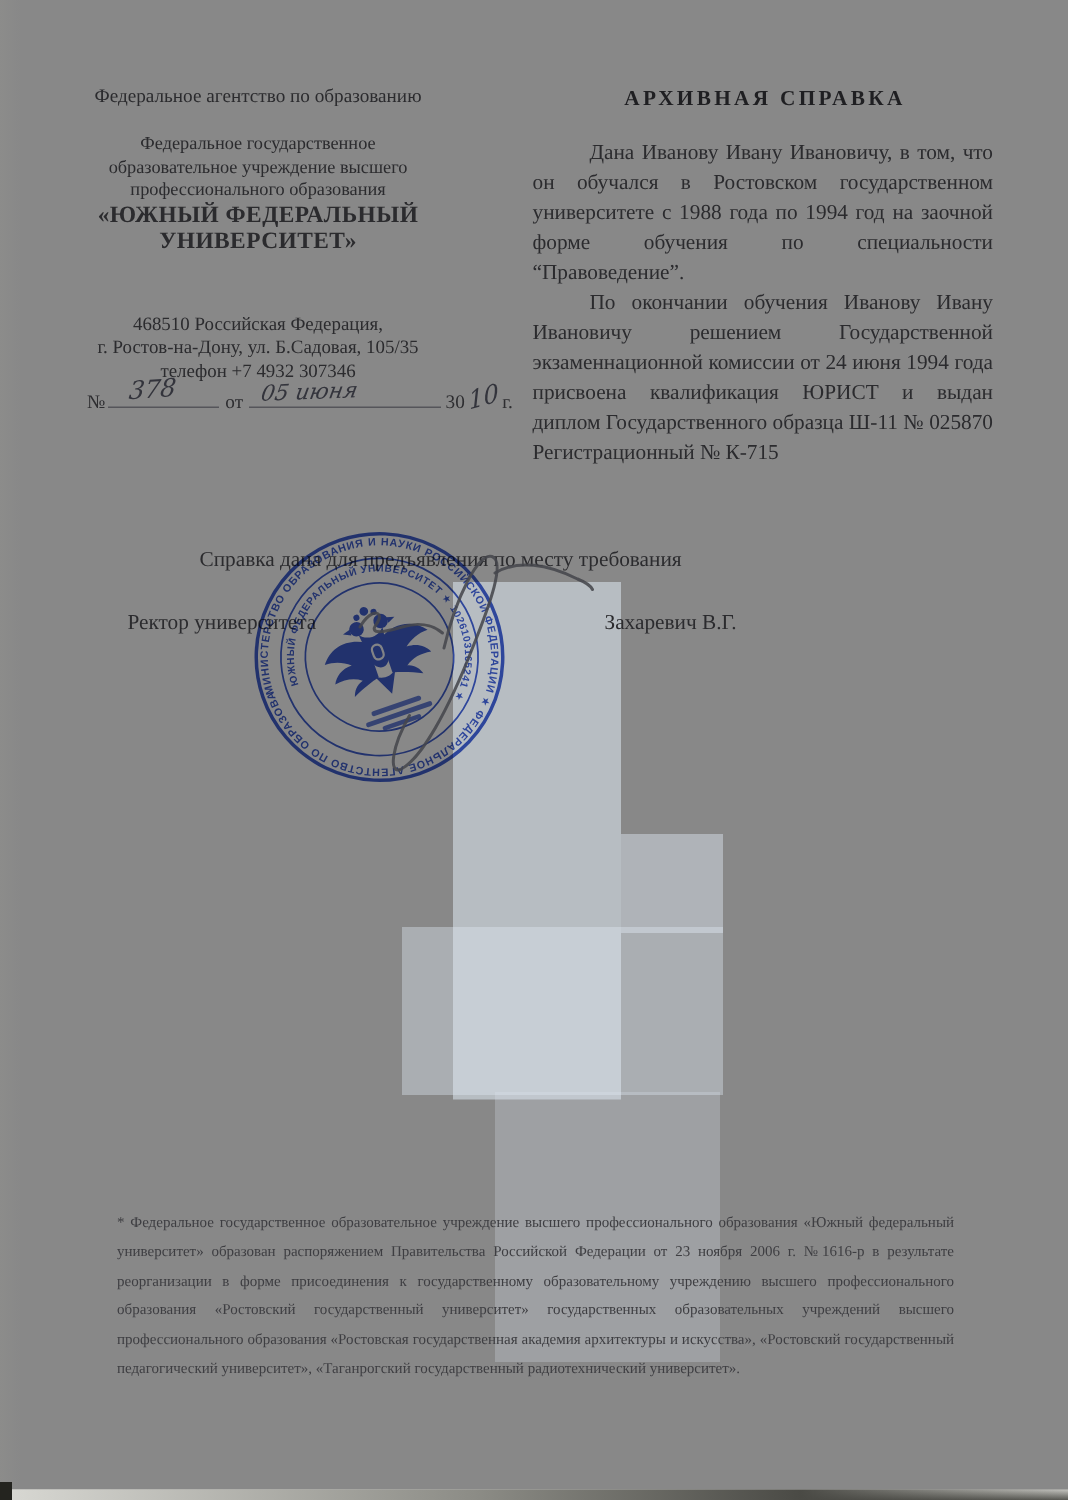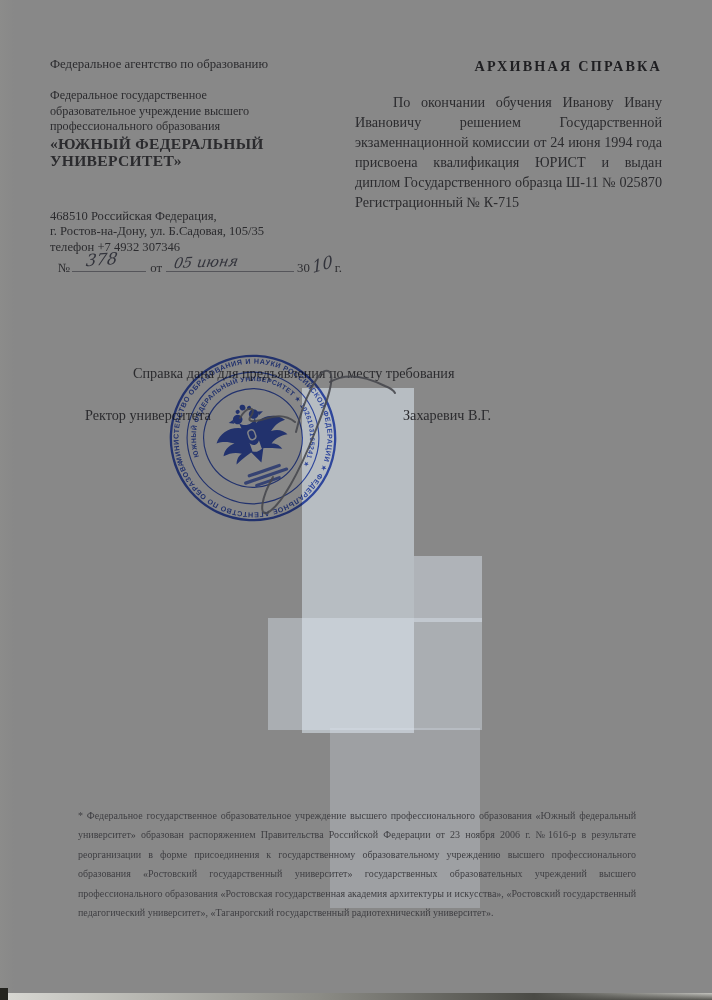--- a/index.html
+++ b/index.html
@@ -24,41 +24,41 @@
   .corner-nub { position:absolute; left:0; bottom:0; width:8px; height:12px; background:#24241f; }
 
   
   .wm { position:absolute; background:#dfe9f3; opacity:.55; }
   .wm1 { left:302px; top:388px; width:112px; height:345px; }
   .wm2 { left:414px; top:556px; width:68px;  height:66px; opacity:.45; }
   .wm3 { left:268px; top:618px; width:214px; height:112px; opacity:.4; }
   .wm4 { left:330px; top:728px; width:150px; height:180px; opacity:.25; }
 
   
-  .letterhead { position:absolute; left:50px; top:57px; width:244px; text-align:left; }
+  .letterhead { position:absolute; left:50px; top:57px; width:244px; text-align:center; }
   .lh-agency { font-size:12.8px; margin-bottom:16px; }
   .lh-inst   { font-size:12.2px; line-height:15.5px; }
   .lh-univ   { font-size:15.6px; font-weight:bold; line-height:17px; letter-spacing:.3px; margin-bottom:40px; }
   .lh-addr   { font-size:12.6px; line-height:15.5px; }
   .numline { position:absolute; left:58px; top:257px; width:270px; font-size:12.8px;
              white-space:nowrap; color:#2d2d30; }
   .nl-blank { display:inline-block; border-bottom:1px solid #55555a; height:15px;
               position:relative; vertical-align:baseline; }
   .w75  { width:74px; margin:0 4px 0 2px; }
   .w130 { width:128px; margin:0 3px 0 4px; }
   .hw { position:absolute; font-family:"DejaVu Serif",serif; font-style:italic;
         color:#33343c; white-space:nowrap; }
   .hw-num  { font-size:16.5px; bottom:2px; left:14px; transform:rotate(-4deg) skewX(-10deg); }
   .hw-date { font-size:14.5px; bottom:1px; left:8px;  transform:rotate(-2deg) skewX(-12deg); }
   .hw-year { position:relative; display:inline-block; font-family:"DejaVu Serif",serif;
              font-style:italic; font-size:16.5px; transform:rotate(-16deg) skewX(-12deg);
              top:-2px; margin:0 2px; color:#33343c; }
 
   
-  .doc-title { position:absolute; left:358px; top:58px; width:304px; text-align:right;
+  .doc-title { position:absolute; left:358px; top:58px; width:304px; text-align:center;
                font-size:14.2px; font-weight:bold; letter-spacing:2.2px; color:#1f1f22; }
   .doc-body { position:absolute; left:355px; top:92px; width:307px;
               font-size:14.2px; line-height:20px; text-align:justify; }
   .doc-body p { text-indent:38px; margin:0; }
 
   .purpose { position:absolute; left:133px; top:365px; font-size:14.2px; }
   .sig-row-position { position:absolute; left:85px;  top:407px; font-size:14.2px; }
   .sig-row-name     { position:absolute; left:403px; top:407px; font-size:14.2px; }
 
   
@@ -96,20 +96,21 @@
       <div>телефон +7 4932 307346</div>
     </div>
   </div>
 
   <div class="numline">
     <span>№</span><span class="nl-blank w75"><i class="hw hw-num">378</i></span><span>от</span><span class="nl-blank w130"><i class="hw hw-date">05 июня</i></span><span>30</span><i class="hw-year">10</i><span>г.</span>
   </div>
 
   <div class="doc-title">АРХИВНАЯ СПРАВКА</div>
   <div class="doc-body">
+    <p>Дана Иванову Ивану Ивановичу, в том, что он обучался в Ростовском государственном университете с 1988 года по 1994 год на заочной форме обучения по специальности “Правоведение”.</p>
     <p>По окончании обучения Иванову Ивану Ивановичу решением Государственной экзаменнационной комиссии от 24 июня 1994 года присвоена квалификация ЮРИСТ и выдан диплом Государственного образца Ш-11 № 025870 Регистрационный № К-715</p>
   </div>
 
   <div class="purpose">Справка дана для предъявления по месту требования</div>
 
   <div class="sig-row-position">Ректор университета</div>
   <div class="sig-row-name">Захаревич В.Г.</div>
 
   <div class="stamp">
     <svg viewBox="0 0 180 180">

